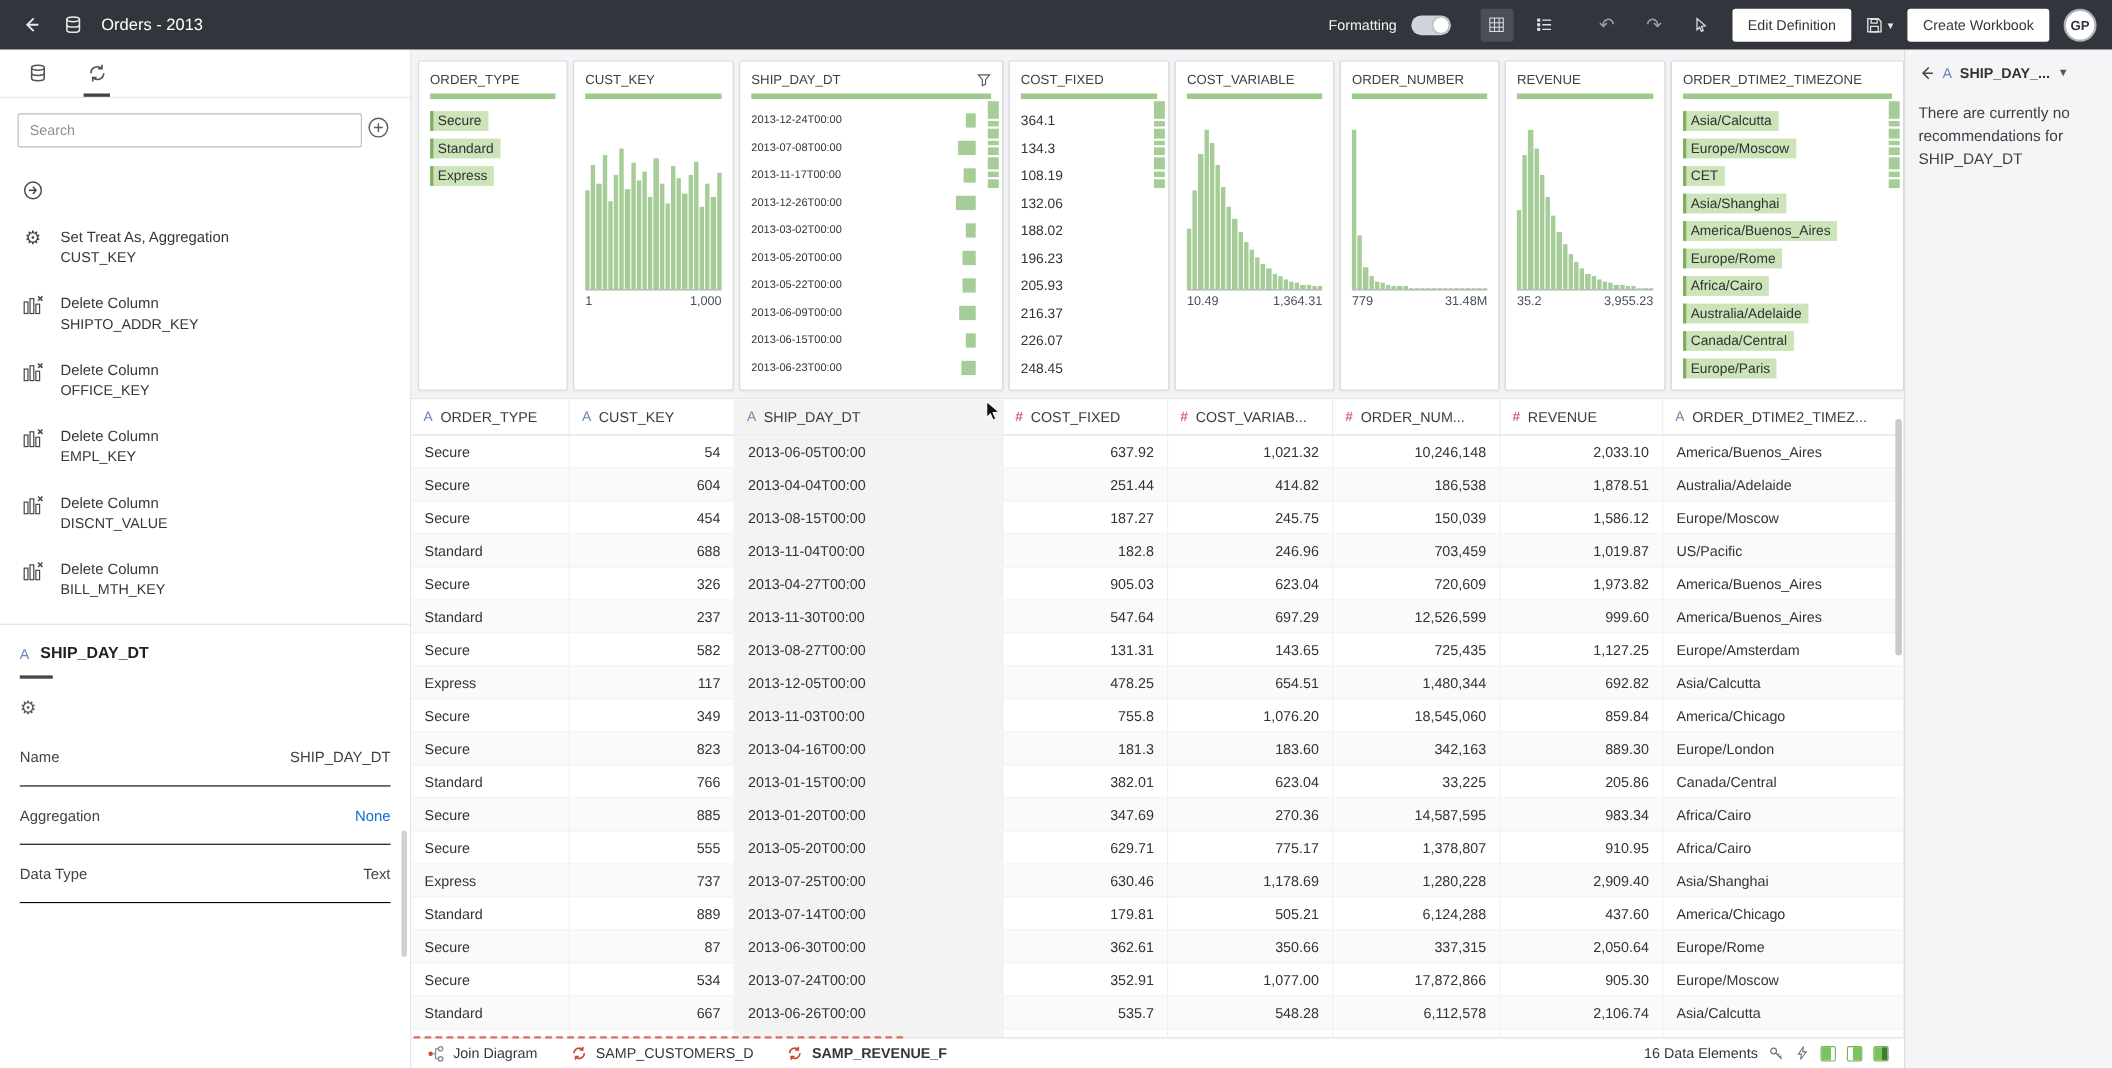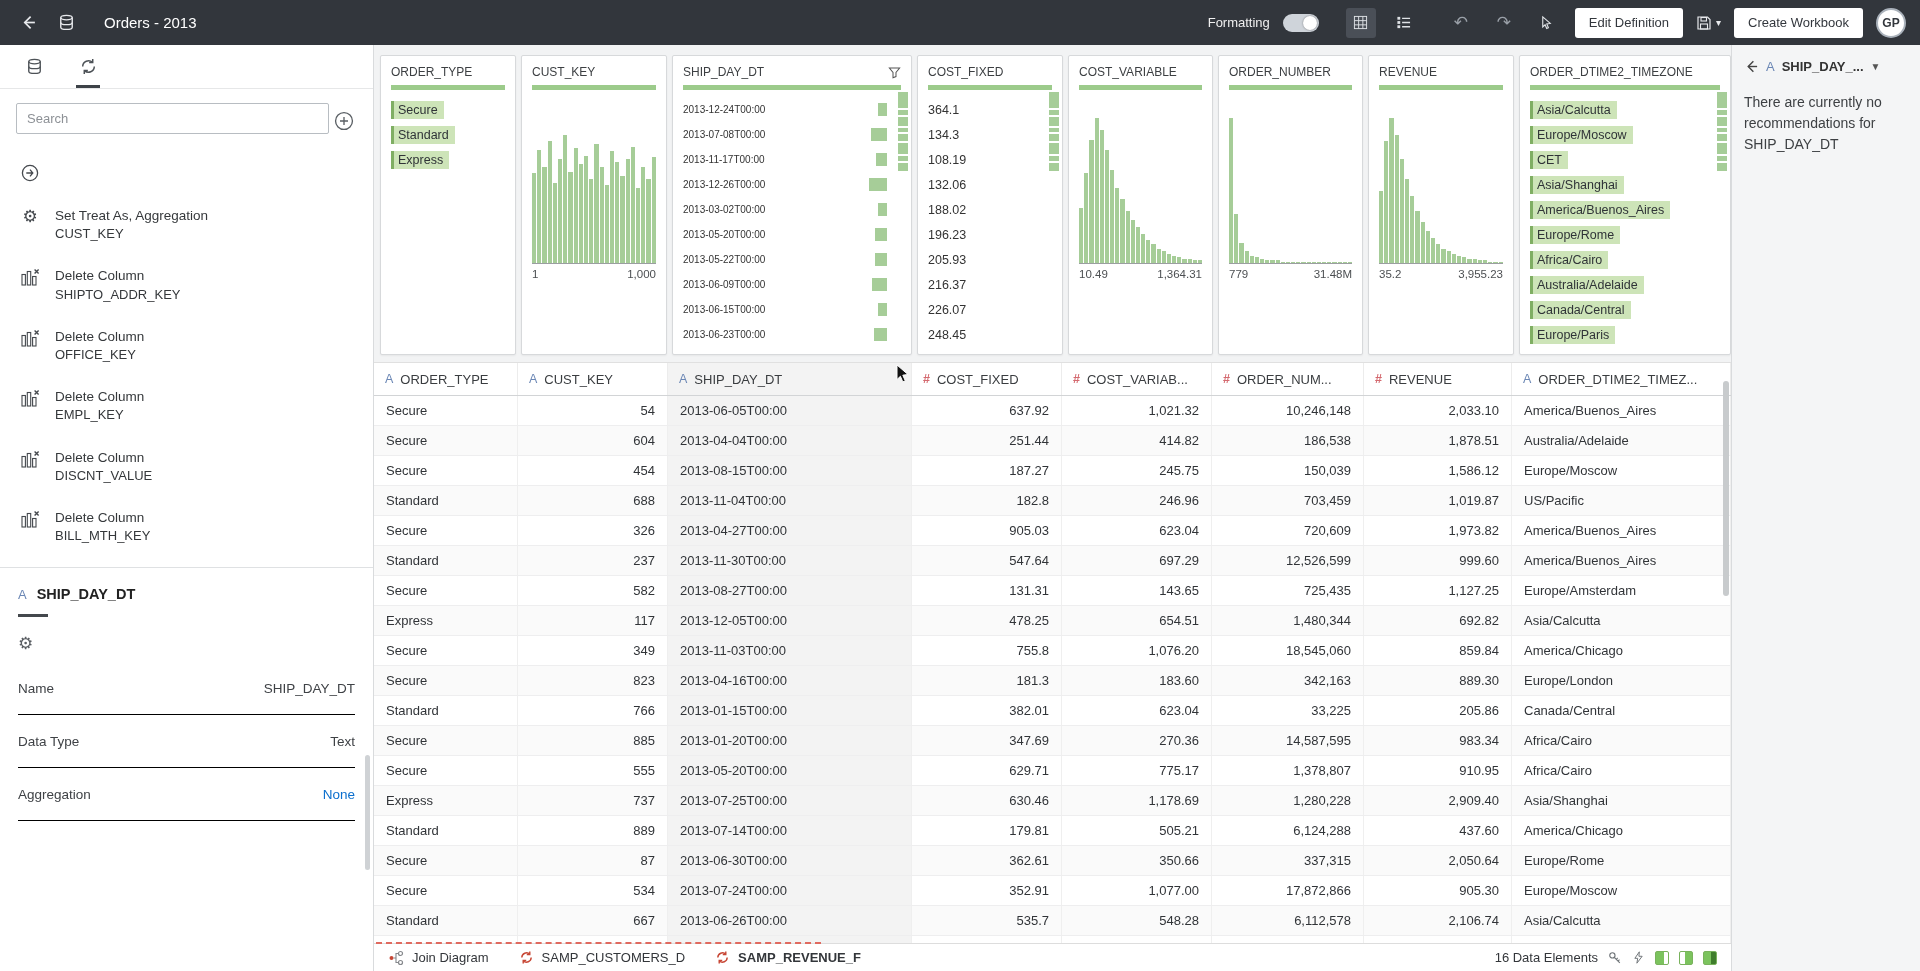--- a/index.html
+++ b/index.html
@@ -3,39 +3,39 @@
 <meta charset="utf-8">
 <style>
 *{box-sizing:border-box;margin:0;padding:0}
 html,body{width:1920px;height:971px;overflow:hidden}
 body{font-family:"Liberation Sans",sans-serif;font-size:13px;color:#2e2e2e;background:#f2f3f4;position:relative}
 svg{display:block}
 
 
 .topbar{position:absolute;left:0;top:0;width:1920px;height:45px;background:#32363c;display:flex;align-items:center;color:#fff;padding:0 14px;gap:10px;z-index:20}
 .tb-icon{background:none;border:0;color:#e8eaed;width:28px;height:28px;display:flex;align-items:center;justify-content:center;cursor:pointer}
-.tb-title{font-size:15px;color:#fff;margin-left:14px;white-space:nowrap}
+.tb-title{font-size:15px;color:#fff;margin-left:2px;white-space:nowrap}
 .tb-right{margin-left:auto;display:flex;align-items:center;gap:13px}
 .tb-label{font-size:13px;color:#f0f0f0}
 .toggle{width:36px;height:18px;border-radius:10px;background:#cfd4da;position:relative;display:inline-block;cursor:pointer}
 .toggle .knob{position:absolute;top:2px;right:2px;width:14px;height:14px;border-radius:50%;background:#fff;box-shadow:0 0 2px rgba(0,0,0,.45)}
 .tb-iconbtn{width:30px;height:30px;display:flex;align-items:center;justify-content:center;border-radius:3px;color:#dfe2e6;cursor:pointer;font-size:17px;line-height:1}
 .tb-iconbtn.selected{background:#4a4f57}
 .tb-iconbtn.dim{color:#9aa0a8}
 .tb-btn{background:#fff;color:#33373d;border:0;border-radius:3px;height:30px;padding:0 14px;font-size:13px;font-family:inherit;cursor:pointer;white-space:nowrap}
 .tb-save{display:flex;align-items:center;gap:4px;color:#e8eaed;cursor:pointer}
 .avatar{width:30px;height:30px;border-radius:50%;background:#fff;color:#33373d;display:flex;align-items:center;justify-content:center;font-size:12px;font-weight:bold;border:2px solid #aab2bb;cursor:pointer}
 .gap-l{margin-left:14px}
 
 
 .sidebar{position:absolute;left:0;top:45px;bottom:0;width:374px;background:#fff;border-right:1px solid #d9dbdd;overflow:hidden}
 .side-tabs{height:44px;display:flex;align-items:center;gap:26px;padding:0 20px;border-bottom:1px solid #e6e7e8}
 .side-tab{width:28px;height:43px;display:flex;align-items:center;justify-content:center;color:#4d5257;cursor:pointer;position:relative}
 .side-tab.selected:after{content:"";position:absolute;bottom:0;left:2px;right:2px;height:3px;background:#3d4248}
-.search-row{display:flex;align-items:flex-end;gap:2px;padding:14px 16px 10px}
+.search-row{display:flex;align-items:flex-start;gap:2px;padding:14px 16px 10px}
 .search-input{flex:1;height:31px;border:1px solid #b8bdc2;border-radius:2px;padding:0 10px;font:inherit;font-size:13px;color:#333;background:#fff}
 .search-input::placeholder{color:#8d9196}
 .add-step{width:26px;height:26px;color:#5a5f64;display:flex;align-items:center;justify-content:center;cursor:pointer}
 .steps{padding:6px 0 0}
 .step{display:flex;gap:13px;padding:12px 14px 12px 18px;cursor:pointer;align-items:flex-start}
 .step-ic{width:24px;flex:0 0 24px;display:flex;justify-content:center;margin-top:1px;color:#4a4e53}
 .step-title{font-size:13.5px;color:#35383b;line-height:1.35}
 .step-sub{font-size:13px;color:#35383b;line-height:1.4;max-width:255px;white-space:nowrap;overflow:hidden;text-overflow:ellipsis}
 .side-divider{border-top:1px solid #dfe1e3;margin-top:10px}
 .col-section{padding:18px 18px 0}
@@ -300,26 +300,26 @@
     <div class="col-underline"></div>
     <div class="gear-row"><span>⚙</span></div>
   </div>
 
   <div class="props">
       <div class="prop">
         <span class="prop-label">Name</span>
         <span class="prop-value">SHIP_DAY_DT</span>
       </div>
       <div class="prop">
+        <span class="prop-label">Aggregation</span>
+        <span class="prop-value link">None</span>
+      </div>
+      <div class="prop">
         <span class="prop-label">Data Type</span>
         <span class="prop-value">Text</span>
-      </div>
-      <div class="prop">
-        <span class="prop-label">Aggregation</span>
-        <span class="prop-value link">None</span>
       </div>
     </div>
   <div class="side-scrollbar"></div>
 </div>
 
 <div class="main">
   <div class="cards">
       <div class="card" style="width: 136px;">
         <div class="card-head">
           <span>ORDER_TYPE</span>

